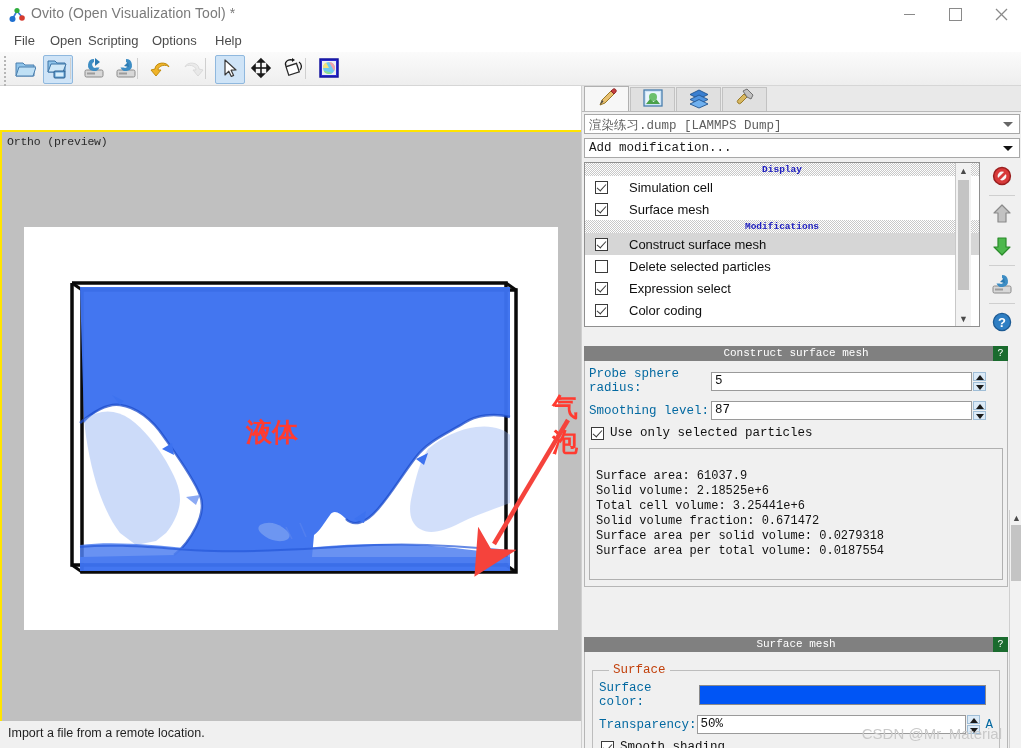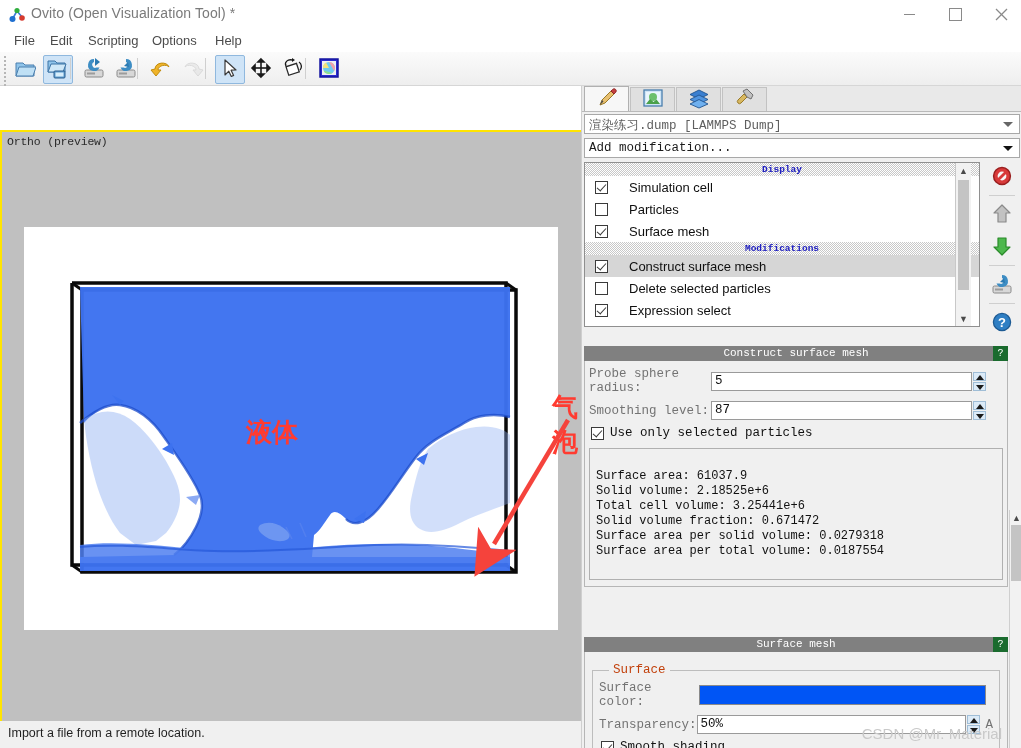--- a/index.html
+++ b/index.html
@@ -100,21 +100,21 @@
 
   .rollout{position:absolute;left:2px;width:424px;background:#f0f0f0;}
   .roll-head{height:15px;background:#808080;color:#fff;text-align:center;font-size:11px;
     line-height:15px;font-family:"Liberation Mono", monospace;position:relative;cursor:default;}
   .roll-help{position:absolute;right:0;top:0;width:15px;height:15px;background:#1a6b2e;
     color:#fff;font-size:10px;line-height:15px;text-align:center;}
   .roll-body{border:1px solid #b6b6b6;border-top:none;background:#f0f0f0;padding:6px 4px 6px 4px;
     box-sizing:border-box;}
 
   .frow{display:flex;align-items:center;margin-bottom:6px;}
-  .flabel{font-size:12.5px;font-family:"Liberation Mono", monospace;color:#737373;}
+  .flabel{font-size:12.5px;font-family:"Liberation Mono", monospace;color:#0369a1;}
   .finput{background:#ffffff;border:1px solid #9a9a9a;height:19px;box-sizing:border-box;
     font-size:12.5px;font-family:"Liberation Mono", monospace;padding:1px 0 0 3px;color:#111;}
   .spin{width:13px;height:19px;margin-left:1px;display:flex;flex-direction:column;
     justify-content:space-between;}
   .spin span{display:block;width:13px;height:9px;background:#dbeaf7;border:1px solid #9fbdd6;
     box-sizing:border-box;position:relative;}
   .spin span::after{content:"";position:absolute;left:2px;top:2px;width:0;height:0;
     border-left:4px solid transparent;border-right:4px solid transparent;}
   .spin .up::after{border-bottom:5px solid #1a1a1a;}
   .spin .dn::after{border-top:5px solid #1a1a1a;}
@@ -170,21 +170,21 @@
         <svg width="13" height="13" viewBox="0 0 13 13">
           <line x1="1" y1="1" x2="12" y2="12" stroke="#8a8a8a" stroke-width="1.2"></line>
           <line x1="12" y1="1" x2="1" y2="12" stroke="#8a8a8a" stroke-width="1.2"></line>
         </svg>
       </div>
     </div>
   </div>
 
   <div class="menubar" id="menubar">
       <div class="menu-item" style="left: 6px;">File</div>
-      <div class="menu-item" style="left: 42px;">Edit</div>
+      <div class="menu-item" style="left: 42px;">Open</div>
       <div class="menu-item" style="left: 80px;">Scripting</div>
       <div class="menu-item" style="left: 144px;">Options</div>
       <div class="menu-item" style="left: 207px;">Help</div>
     </div>
 
   <div class="toolbar">
     <div class="tb-grip">
       <i></i>
         <i></i>
         <i></i>
@@ -398,24 +398,20 @@
     <div class="combo" id="src-combo">
       <span>渲染练习.dump [LAMMPS Dump]</span>
       <span class="arr"></span>
     </div>
 
     <div class="pipeline" id="pipeline-host">
         <div class="sect-head">Display</div>
         <div class="p-row">
           <span class="p-cb ck"></span>
           <span class="p-lbl">Simulation cell</span>
-        </div>
-        <div class="p-row">
-          <span class="p-cb"></span>
-          <span class="p-lbl">Particles</span>
         </div>
         <div class="p-row">
           <span class="p-cb ck"></span>
           <span class="p-lbl">Surface mesh</span>
         </div>
         <div class="sect-head">Modifications</div>
         <div class="p-row sel">
           <span class="p-cb ck"></span>
           <span class="p-lbl">Construct surface mesh</span>
         </div>

